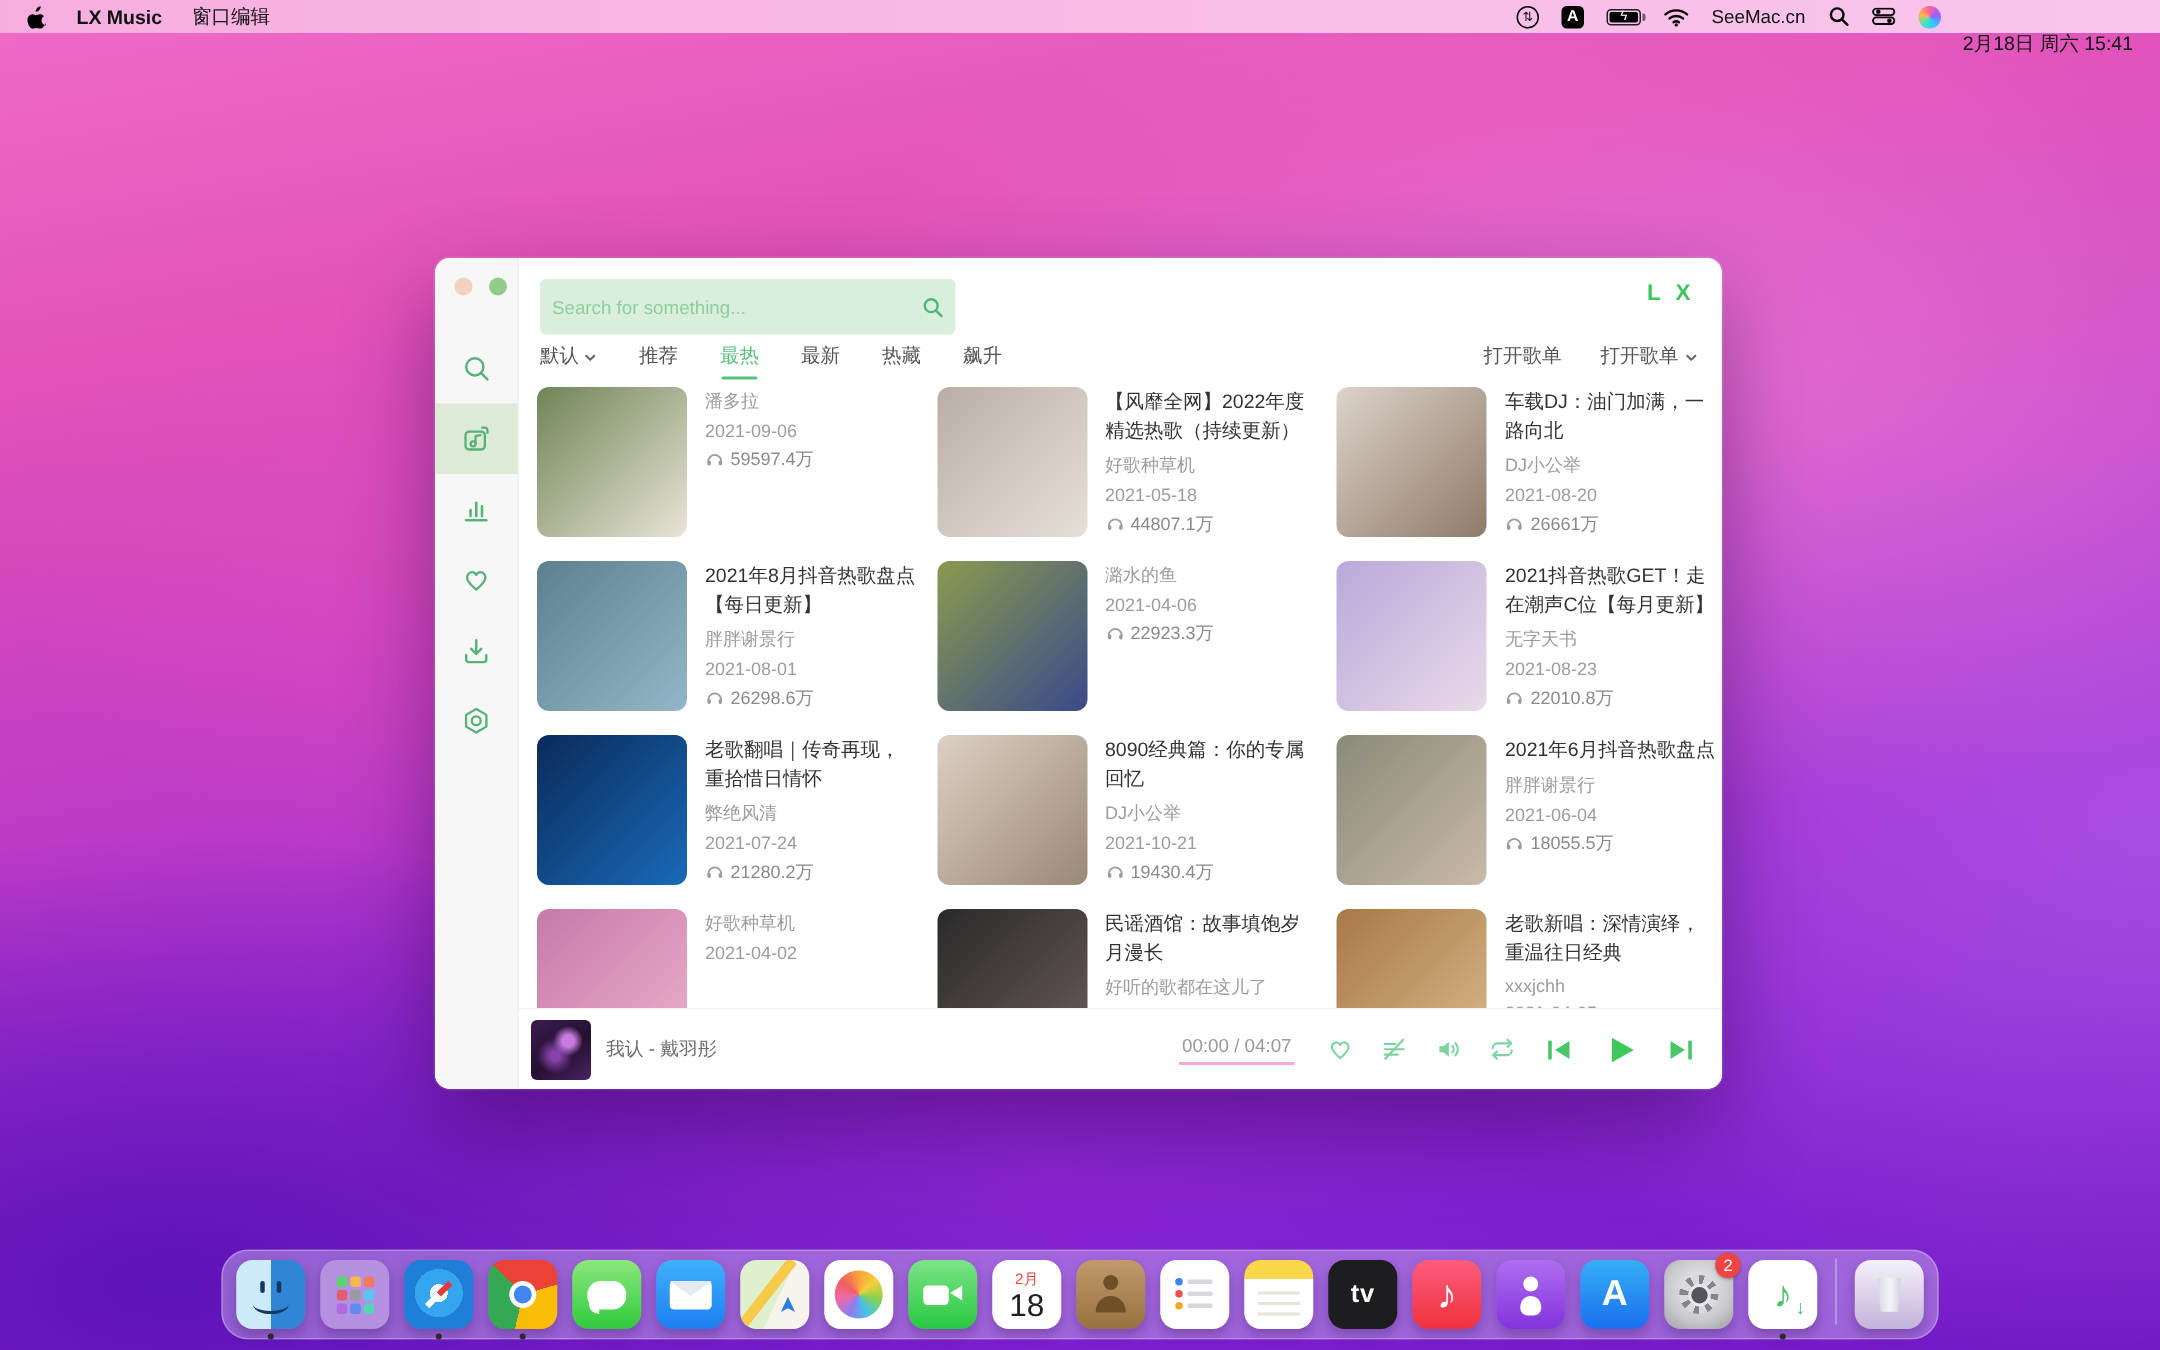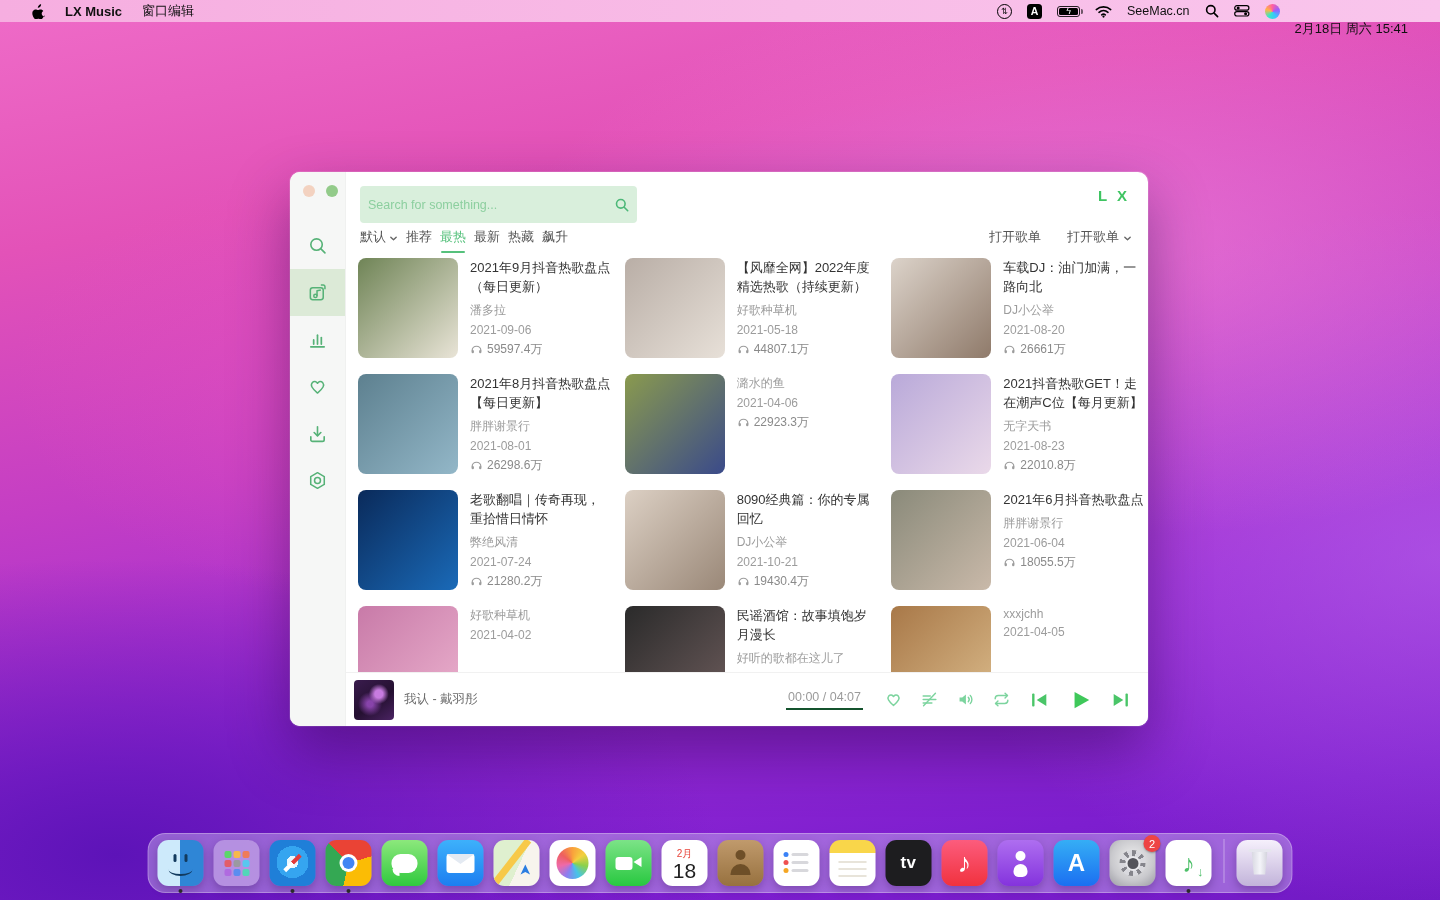--- a/index.html
+++ b/index.html
@@ -12,21 +12,21 @@
       radial-gradient(55% 60% at 100% 62%, rgba(186,106,238,.55) 0%, rgba(186,106,238,0) 65%),
       radial-gradient(70% 55% at 8% 95%, #5d13b8 0%, rgba(93,19,184,0) 60%),
       radial-gradient(45% 40% at 30% 42%, rgba(236,84,190,.5) 0%, rgba(236,84,190,0) 65%),
       linear-gradient(170deg,#ef6cc8 0%,#e352b8 22%,#c43ec4 45%,#9a2bd4 68%,#7d1ecf 88%,#711ac4 100%);
   }
 
   
   .menubar {
     position:absolute; top:0; left:0; right:0; height:22px;
     background:linear-gradient(90deg,#f6aee0 0%,#f8bce7 55%,#f9c5ec 100%);
-    display:flex; align-items:center; padding:0 32px; gap:20px;
+    display:flex; align-items:center; padding:0 18px; gap:20px;
     font-size:13px; color:#111; z-index:50;
   }
   .mb-left { display:flex; align-items:center; gap:20px; }
   .mb-appname { font-weight:bold; }
   .mb-menu { cursor:default; }
   .mb-right { margin-left:auto; display:flex; align-items:center; gap:15px; font-size:12.5px; }
   .apple-glyph svg { display:block; }
   .sw { width:15px;height:15px;border:1.4px solid #000;border-radius:50%;display:flex;align-items:center;justify-content:center;font-size:8.5px;line-height:1; }
   .ime { width:15px;height:15px;background:#000;color:#fff;border-radius:3.5px;font-size:10.5px;font-weight:bold;display:flex;align-items:center;justify-content:center; }
   .battery { width:23px;height:11px;border:1px solid rgba(0,0,0,.85);border-radius:3px;position:relative; }
@@ -63,21 +63,21 @@
   }
   .searchwrap input {
     flex:1; height:100%; background:transparent; border:none; outline:none;
     padding:0 8px; font-size:12.5px; color:#3d8f5e; font-family:inherit;
   }
   .searchwrap input::placeholder { color:#8ccf9f; }
   .searchwrap .mag { margin-right:8px; color:#4db878; display:flex; }
   .lx-logo { position:absolute; right:18px; top:15px; color:#3fc462; font-size:15px; font-weight:bold; letter-spacing:3px; }
 
   .tabbar { position:absolute; left:14px; right:16px; top:52px; height:26px; display:flex; align-items:center; }
-  .tabs { display:flex; align-items:center; gap:8px; font-size:13px; color:#555; }
+  .tabs { display:flex; align-items:center; gap:28px; font-size:13px; color:#555; }
   .tab { position:relative; display:flex; align-items:center; gap:3px; cursor:pointer; }
   .tab .chev { color:#666; margin-top:2px; }
   .tab.active { color:#56c17c; }
   .tab.active::after { content:""; position:absolute; left:1px; right:1px; bottom:-7px; height:2px; background:#56c17c; border-radius:1px; }
   .tab-actions { margin-left:auto; display:flex; align-items:center; gap:26px; font-size:13px; color:#555; }
   .tab-action { display:flex; align-items:center; gap:4px; cursor:pointer; }
   .tab-action .chev { color:#666; margin-top:2px; }
 
   .grid {
     position:absolute; top:84px; left:12px; right:4px; bottom:54px;
@@ -97,21 +97,21 @@
     position:absolute; left:0; right:0; bottom:0; height:54px; background:#fff;
     border-top:1px solid #f1f1f1; display:flex; align-items:center;
     padding:0 16px 0 8px; gap:10px; z-index:5;
   }
   .albumart { width:40px; height:40px; border-radius:4px;
     background:radial-gradient(circle at 62% 35%, #c77be0 0 4px, rgba(199,123,224,0) 10px),
                radial-gradient(circle at 40% 60%, rgba(160,80,200,.8) 0 3px, rgba(160,80,200,0) 12px),
                linear-gradient(145deg,#3a1c4e 0%,#241030 55%,#4b2363 100%); }
   .track { font-size:12.5px; color:#6b6b6b; }
   .pright { margin-left:auto; display:flex; align-items:center; gap:17px; }
-  .ptime { color:#9b9b9b; font-size:12.5px; border-bottom:2px solid #14532d; padding:0 2px 4px; margin-right:4px; white-space:nowrap; }
+  .ptime { color:#9b9b9b; font-size:12.5px; border-bottom:2px solid #f9a8d4; padding:0 2px 4px; margin-right:4px; white-space:nowrap; }
   .pbtn { color:#7cd49e; display:flex; cursor:pointer; }
   .tbtn { color:#4ac568; display:flex; cursor:pointer; }
   .playbtn { color:#3fc85a; }
 
   
   .dock {
     position:absolute; bottom:7px; left:50%; transform:translateX(-50%);
     height:60px; display:flex; align-items:center; padding:0 9px 4px 9px; gap:10px;
     background:rgba(190,158,232,.55); border:1px solid rgba(255,255,255,.28);
     border-radius:18px; z-index:40;
@@ -311,21 +311,20 @@
               <path d="M2 3.5l3 3 3-3" fill="none" stroke="currentColor" stroke-width="1.5" stroke-linecap="round" stroke-linejoin="round"></path>
             </svg>
         </span>
       </div>
     </div>
 
     <section class="grid">
         <article class="card">
        <div class="cover" style="background:linear-gradient(135deg,#6f8456,#e9e4d7)"></div>
        <div class="meta">
-         <div class="ptitle">2021年9月抖音热歌盘点（每日更新）</div>
          <div class="pauthor">潘多拉</div>
          <div class="pdate">2021-09-06</div>
          <div class="pplays">
               <svg width="13" height="13" viewBox="0 0 24 24" fill="none" stroke="currentColor" stroke-width="2.2" stroke-linecap="round">
                 <path d="M4 14a8 8 0 0116 0"></path>
                 <rect x="3" y="13" width="4.2" height="6" rx="2" fill="currentColor" stroke="none"></rect>
                 <rect x="16.8" y="13" width="4.2" height="6" rx="2" fill="currentColor" stroke="none"></rect>
               </svg>
               <span>59597.4万</span>
             </div>
@@ -471,20 +470,21 @@
        <div class="meta">
          <div class="ptitle">民谣酒馆：故事填饱岁月漫长</div>
          <div class="pauthor">好听的歌都在这儿了</div>
          <div class="pdate">2021-08-01</div>
 
        </div>
      </article>
         <article class="card">
        <div class="cover" style="background:linear-gradient(135deg,#a87848,#d9b989)"></div>
        <div class="meta">
+         <div class="ptitle">老歌新唱：深情演绎，重温往日经典</div>
          <div class="pauthor">xxxjchh</div>
          <div class="pdate">2021-04-05</div>
 
        </div>
      </article>
       </section>
 
     <footer class="player">
       <div class="albumart"></div>
       <span class="track">我认 - 戴羽彤</span>

